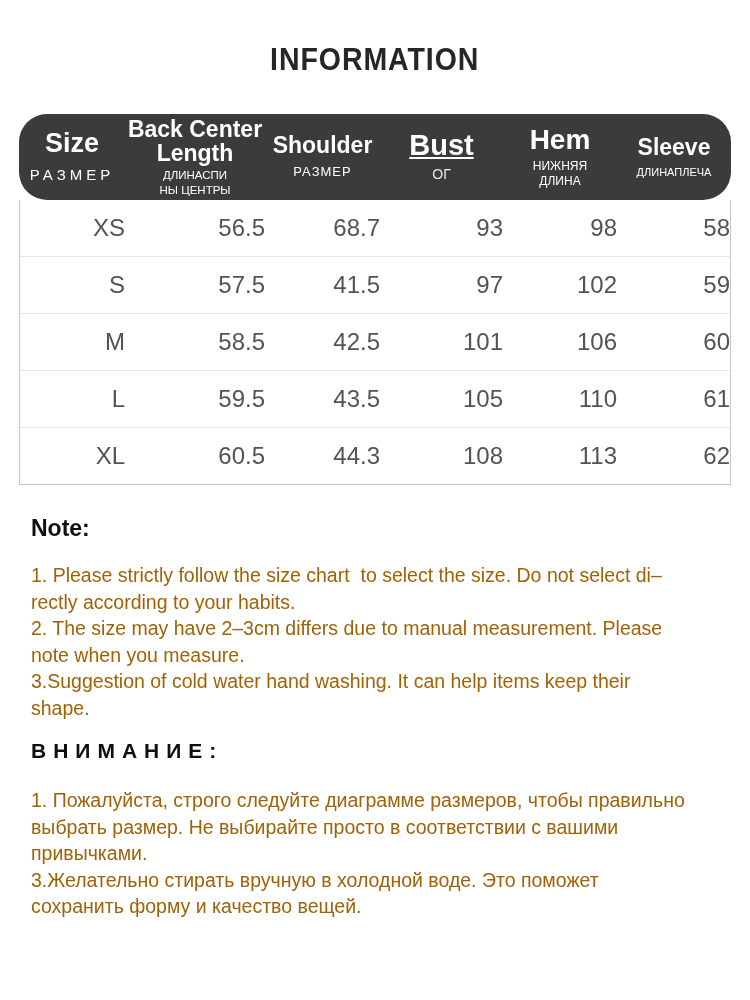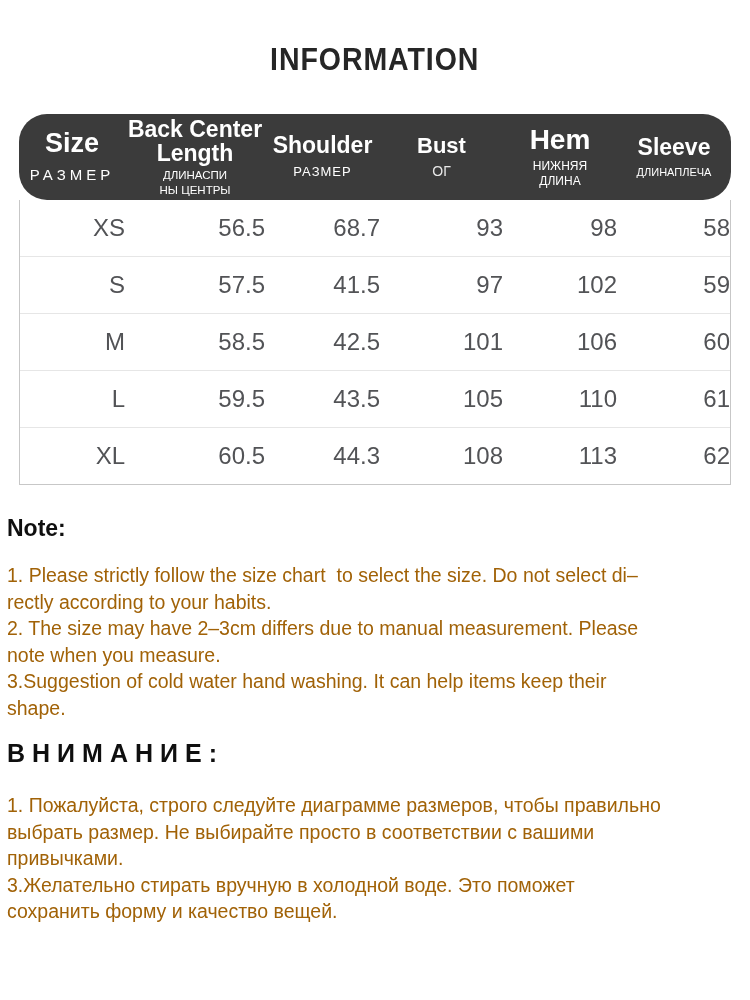--- a/index.html
+++ b/index.html
@@ -62,21 +62,21 @@
     font-size: 11.5px;
     margin-top: 5px;
     white-space: pre-line;
     line-height: 1.25;
   }
   .col-size .en { font-size: 27px; }
   .col-size .ru { font-size: 15px; letter-spacing: 4px; margin-top: 8px; }
   .col-bcl .en { font-size: 23px; }
   .col-bcl .ru { font-size: 11.5px; margin-top: 3px; }
   .col-shoulder .ru { font-size: 13px; letter-spacing: 1px; margin-top: 7px; }
-  .col-bust .en { font-size: 22px; }
+  .col-bust .en { font-size: 29px; text-decoration: underline; }
   .col-bust .ru { font-size: 14px; font-weight: normal; color: #e8e8e8; margin-top: 6px; }
   .col-hem .en { font-size: 28px; }
   .col-hem .ru { font-size: 12px; margin-top: 4px; }
   .col-sleeve .en { font-size: 23px; }
   .col-sleeve .ru { font-size: 11px; margin-top: 7px; }
 
   .tbody {
     border: 1px solid #c7c7c7;
     border-top: none;
   }
@@ -87,37 +87,37 @@
     align-items: center;
     text-align: right;
     font-size: 24px;
     color: #525356;
     border-top: 1px solid #e6e6e6;
   }
   .trow:first-child { border-top: none; }
 
   
   .notes {
-    margin: 30px 38px 0 7px;
+    margin: 30px 38px 0 31px;
   }
   .note-heading {
     font-size: 23px;
     font-weight: bold;
     color: #0f0f0f;
     margin: 0 0 20px 0;
   }
   .para {
     font-size: 19.5px;
     line-height: 26.5px;
     color: #a16207;
     margin: 0;
     white-space: pre-line;
   }
   .attention-heading {
-    font-size: 25px;
+    font-size: 21px;
     font-weight: bold;
     letter-spacing: 7px;
     color: #0f0f0f;
     margin: 18px 0 24px 0;
   }
 </style>
 </head>
 <body>
 
 <div class="page">

